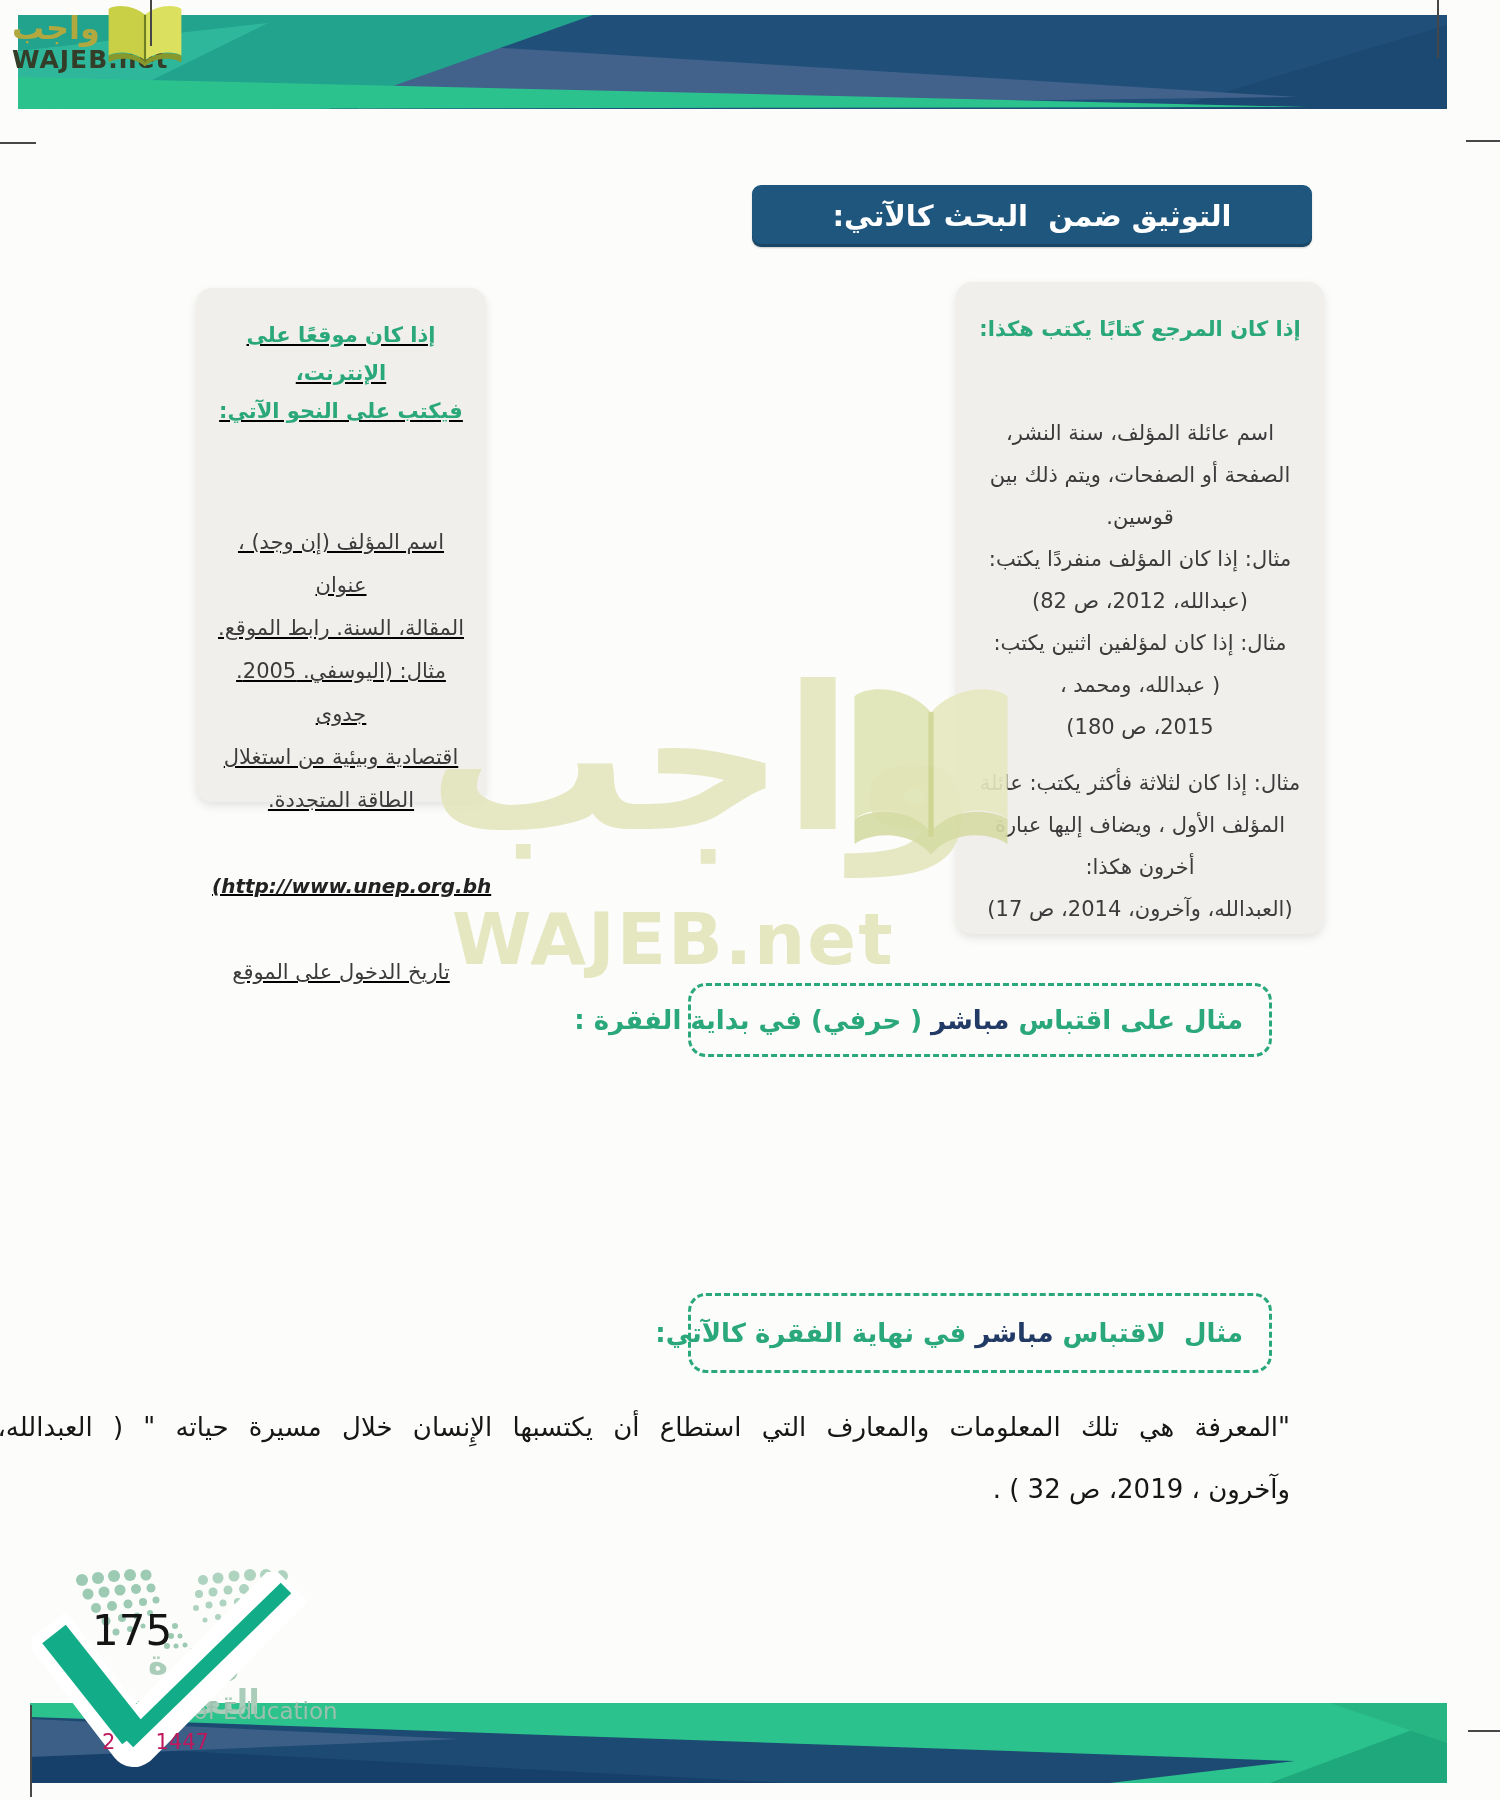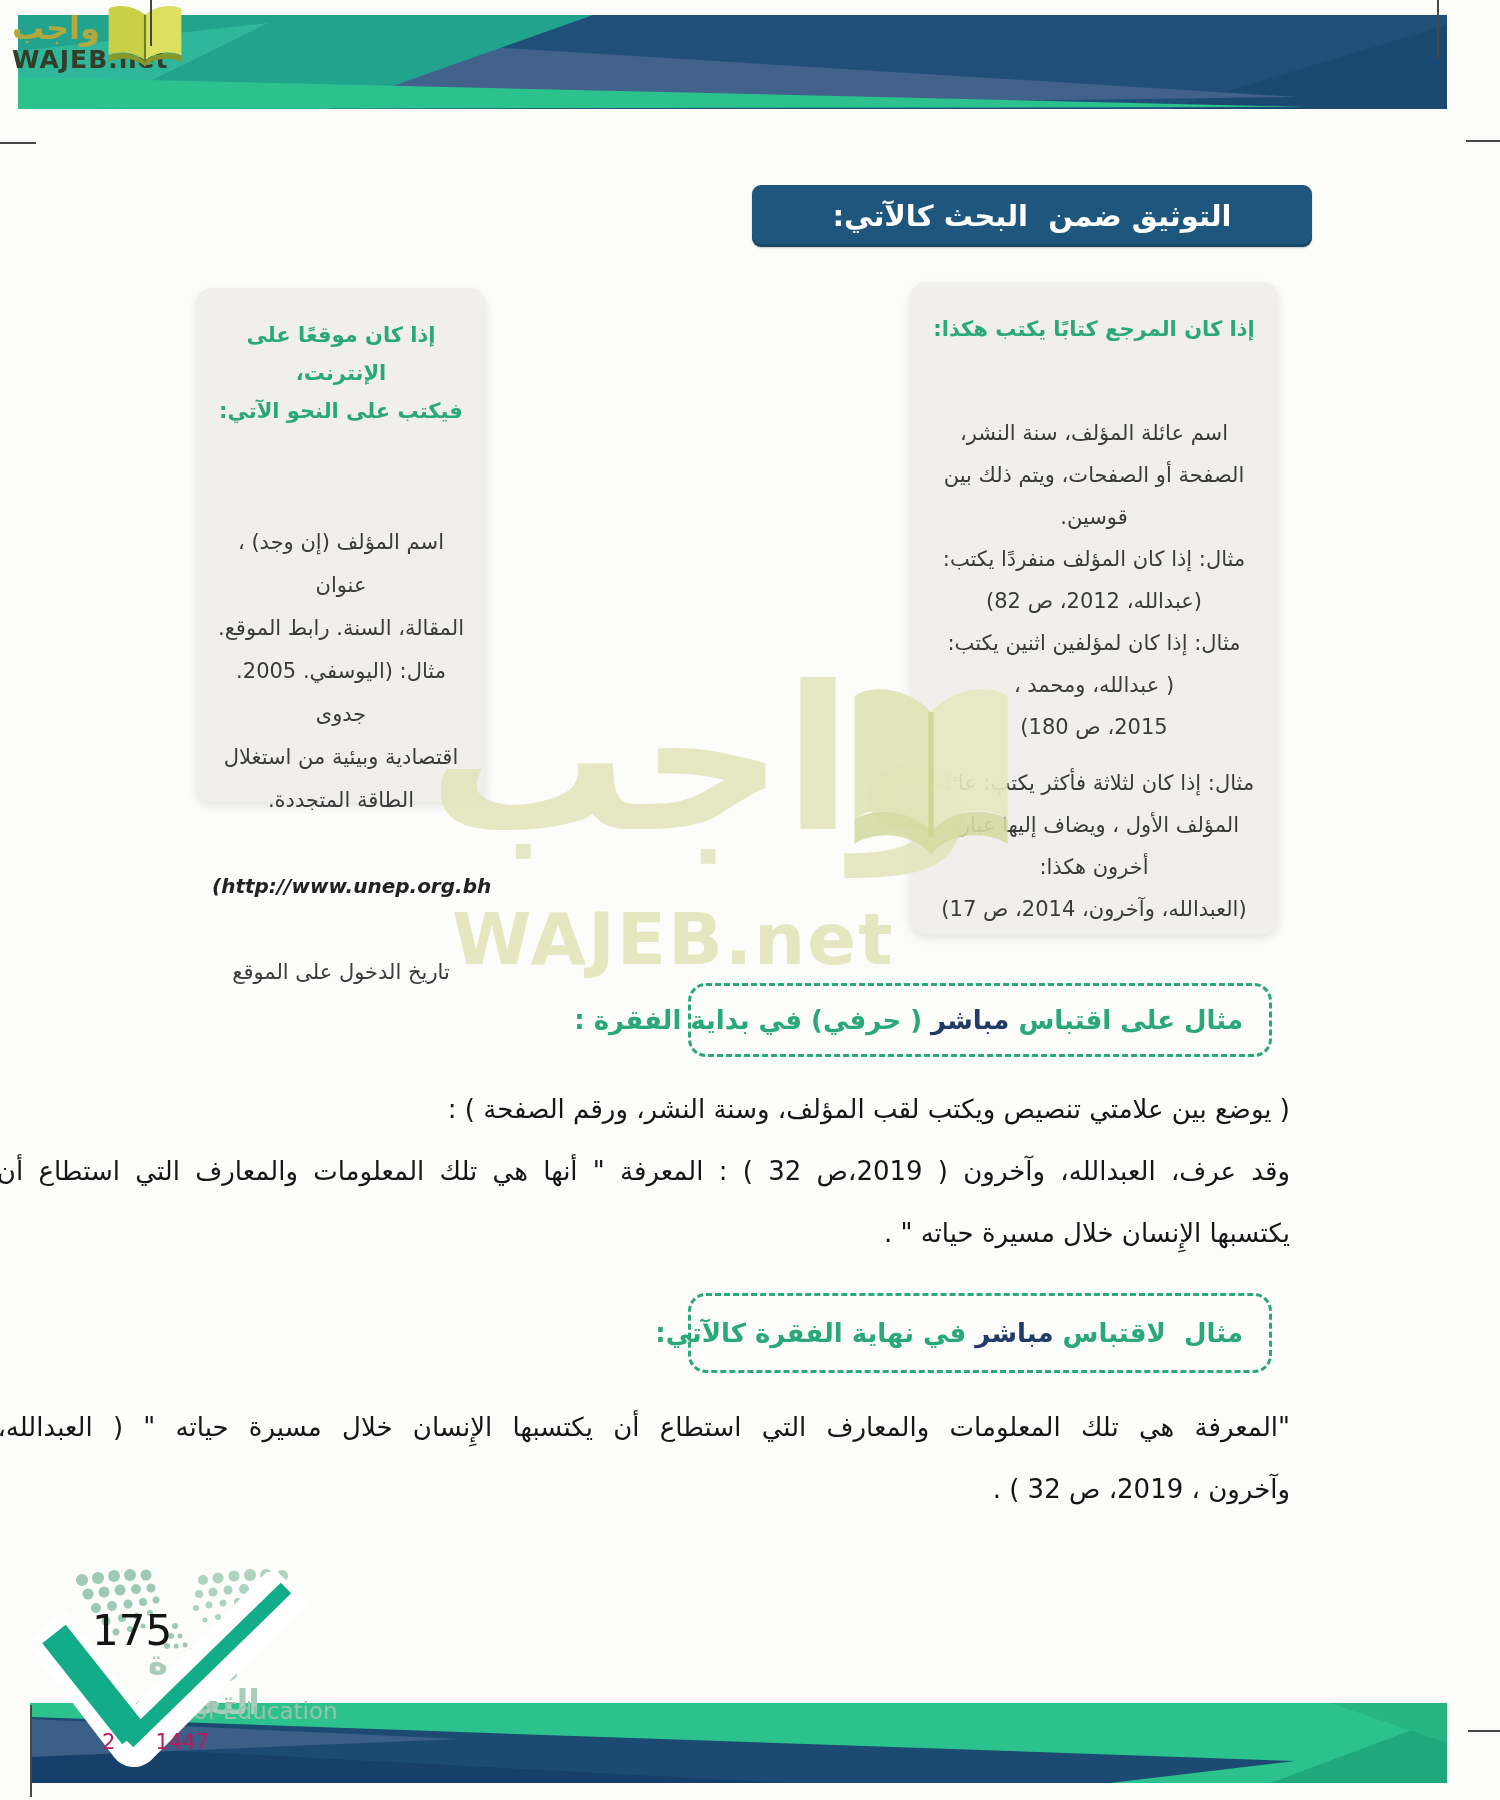--- a/index.html
+++ b/index.html
@@ -17,23 +17,23 @@
 
   
   .title-bar{position:absolute;left:752px;top:185px;width:560px;height:62px;background:#1e567e;
              border-radius:9px;display:flex;align-items:center;justify-content:center;direction:rtl;
              z-index:2;box-shadow:inset 0 -3px 0 rgba(0,0,0,.18), 0 1px 2px rgba(0,0,0,.2);}
   .title-bar-text{color:#ffffff;font-weight:bold;font-size:29px;white-space:pre;}
 
   
   .card{position:absolute;background:#f0efec;border-radius:16px;box-shadow:0 4px 10px rgba(0,0,0,.10);
         direction:rtl;text-align:center;z-index:1;box-sizing:border-box;padding:0 16px;}
-  .card-book{left:910px;top:282px;width:368px;height:652px;}
+  .card-book{left:956px;top:282px;width:368px;height:652px;}
   .card-research{left:547px;top:284px;width:288px;height:594px;}
-  .card-website{left:196px;top:288px;width:290px;height:514px;}
+  .card-website{left:196px;top:288px;width:290px;height:514px;text-decoration:underline;}
   .card-header{color:#2aa87c;font-weight:bold;font-size:21px;line-height:38px;white-space:pre-line;margin-top:28px;}
   .card-body{color:#3b3b3b;font-size:21px;line-height:42px;white-space:pre-line;}
   .card-book .b1{margin-top:64px;}
   .card-book .b2{margin-top:0px;}
   .card-book .b3{margin-top:14px;}
   .card-research .card-body{margin-top:186px;}
   .card-website .card-body{margin-top:48px;line-height:43px;}
   .site-url{font-weight:bold;font-style:italic;color:#222;direction:ltr;font-size:20px;line-height:43px;}
 
   
@@ -157,25 +157,20 @@
       <path d="M50,18 C38,4 16,2 7,9 V78 C18,70 38,72 50,85 Z" fill="#e0e4b5"></path>
       <path d="M50,18 C62,4 84,2 93,9 V78 C82,70 62,72 50,85 Z" fill="#e6e9c0"></path>
       <line x1="50" y1="18" x2="50" y2="88" stroke="#cdd58f" stroke-width="3"></line>
     </svg>
   </div>
 
   <div class="example-box example-1">
     <span class="example-text"><span>مثال على اقتباس </span><span class="example-highlight">مباشر</span><span> ( حرفي) في بداية الفقرة :</span></span>
   </div>
 
-  <div class="quote q1">
-    <div class="line">( يوضع بين علامتي تنصيص ويكتب لقب المؤلف، وسنة النشر، ورقم الصفحة ) :</div>
-    <div class="line stretch">وقد عرف، العبدالله، وآخرون ( 2019،ص 32 ) : المعرفة " أنها  هي تلك المعلومات والمعارف التي استطاع أن</div>
-    <div class="line">يكتسبها الإِنسان خلال مسيرة حياته " .</div>
-  </div>
 
   <div class="example-box example-2">
     <span class="example-text"><span>مثال  لاقتباس </span><span class="example-highlight">مباشر</span><span> في نهاية الفقرة كالآتي:</span></span>
   </div>
 
   <div class="quote q2">
     <div class="line stretch">"المعرفة هي تلك المعلومات والمعارف التي استطاع أن يكتسبها الإِنسان خلال مسيرة حياته " ( العبدالله،</div>
     <div class="line">وآخرون ، 2019، ص 32 ) .</div>
   </div>
 

